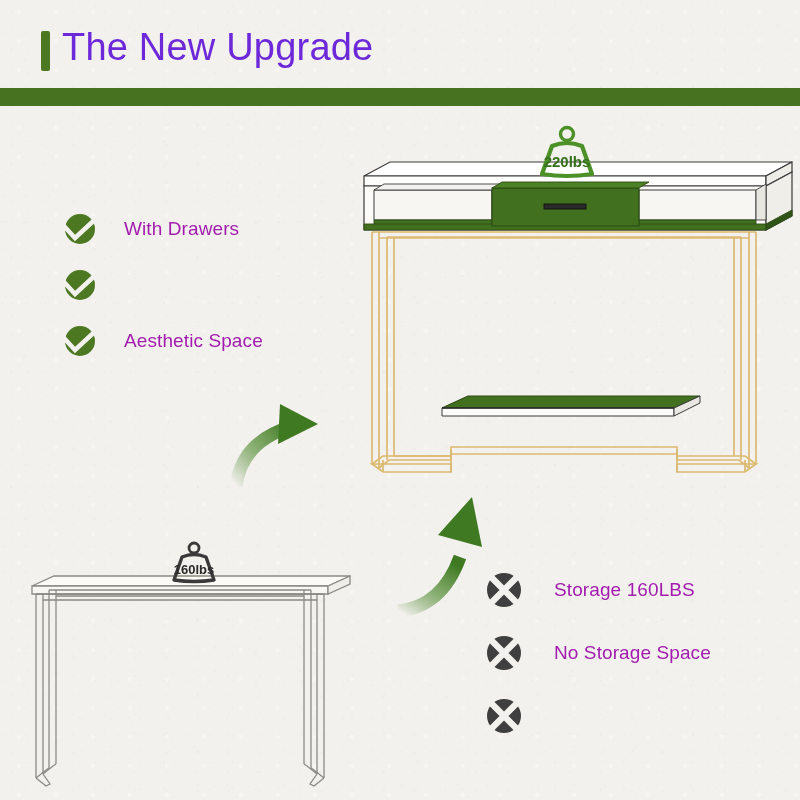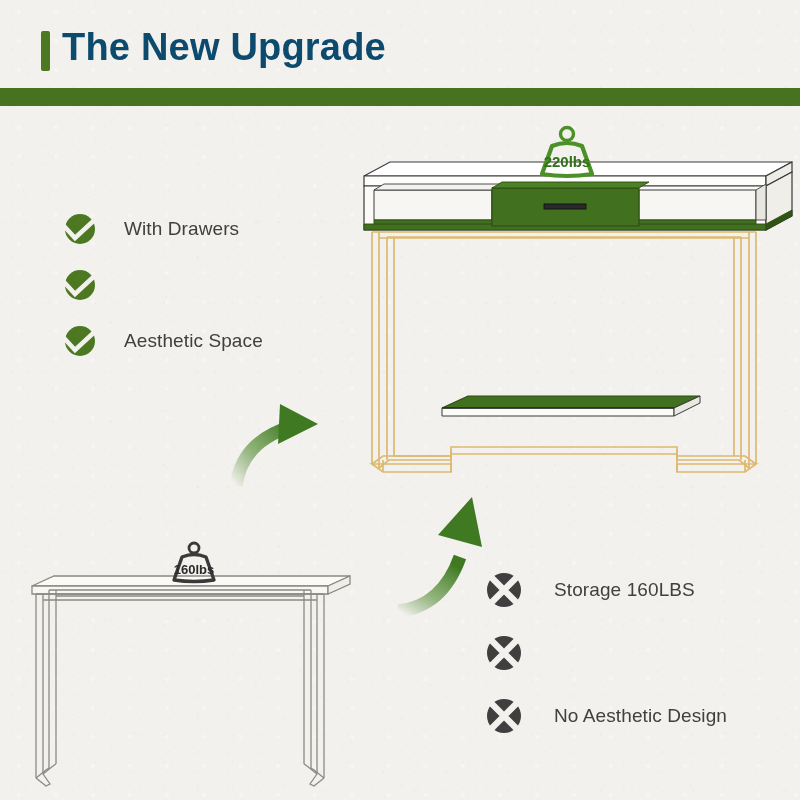--- a/index.html
+++ b/index.html
@@ -39,23 +39,23 @@
     width: 9px;
     height: 40px;
     background: #4b7821;
     border-radius: 2px;
   }
   #page-title {
     position: absolute;
     left: 62px;
     top: 26px;
     font-size: 38px;
-    font-weight: bold;
+    font-weight: normal;
     letter-spacing: 0.2px;
-    color: #0c4a6e;
+    color: #6d28d9;
     white-space: nowrap;
   }
   #header-rule {
     position: absolute;
     left: 0;
     top: 88px;
     width: 800px;
     height: 18px;
     background: #477220;
   }
@@ -79,21 +79,21 @@
     width: 34px;
     height: 34px;
     flex: 0 0 34px;
     position: relative;
   }
   #cons-list .feature-icon { width: 36px; height: 36px; flex: 0 0 36px; }
 
   .feature-label {
     margin-left: 28px;
     font-size: 19px;
-    color: #404040;
+    color: #a21caf;
     white-space: nowrap;
     letter-spacing: 0.1px;
   }
   #cons-list .feature-label { margin-left: 32px; }
 
   
   .table-figure { position: absolute; text-align: right; }
   #new-table-figure { left: 356px; top: 120px; width: 444px; height: 360px; }
   #old-table-figure { left: 18px; top: 540px; width: 350px; height: 262px; }
 
@@ -161,30 +161,30 @@
       <div class="feature-label">Storage 160LBS</div>
     </div>
 
     <div class="feature-row">
       <div class="feature-icon">
         <svg width="36" height="36" viewBox="0 0 36 36">
           <circle cx="18" cy="18" r="17" fill="#3f3f3f"></circle>
           <path d="M3 3 L33 33 M33 3 L3 33" stroke="#f3f1ed" stroke-width="6.4"></path>
         </svg>
       </div>
+      <div class="feature-label">No Storage Space</div>
     </div>
 
     <div class="feature-row">
       <div class="feature-icon">
         <svg width="36" height="36" viewBox="0 0 36 36">
           <circle cx="18" cy="18" r="17" fill="#3f3f3f"></circle>
           <path d="M3 3 L33 33 M33 3 L3 33" stroke="#f3f1ed" stroke-width="6.4"></path>
         </svg>
       </div>
-      <div class="feature-label">No Aesthetic Design</div>
     </div>
 
   </div>
 
   <div id="new-table-figure" class="table-figure">
     <svg width="444" height="360" viewBox="0 0 444 360">
 
       <g stroke="#dcb96f" stroke-width="1.7" fill="none">
 
         <path d="M16 112 L16 344"></path>

